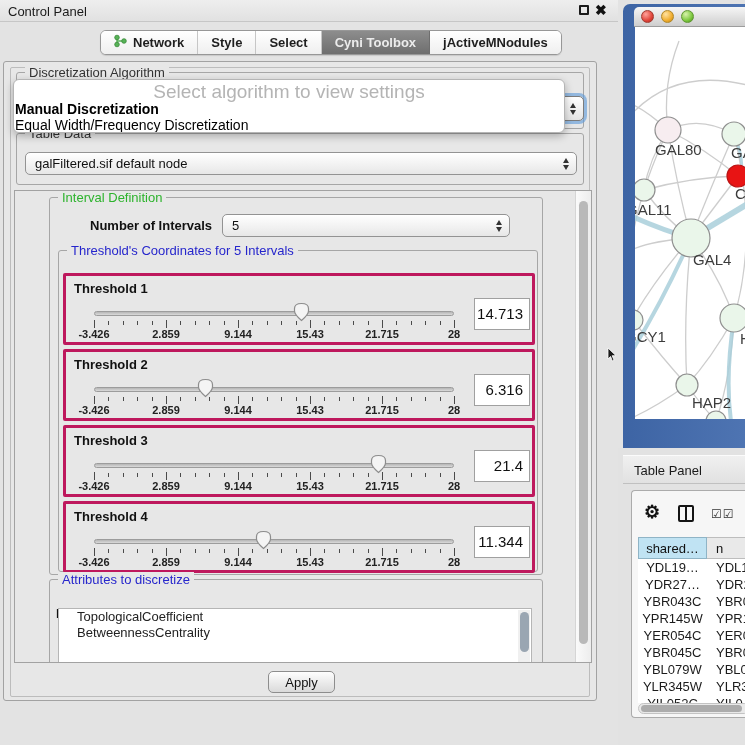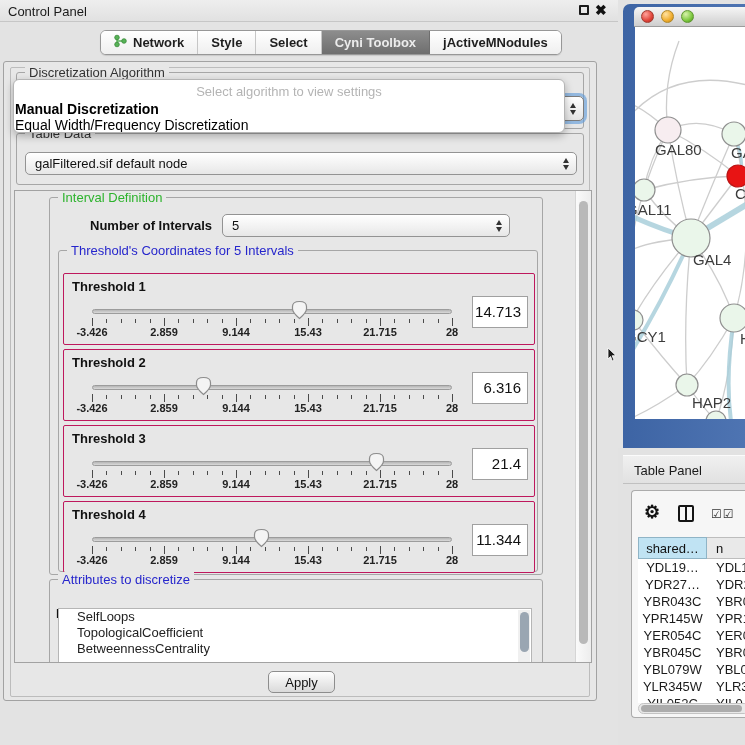--- a/index.html
+++ b/index.html
@@ -47,33 +47,33 @@
 
   
   .combo-frag { position:absolute; left:540px; top:96px; width:44px; height:25px;
                 border:1px solid #7c7c7c; border-radius:5px; background:linear-gradient(#fff,#e4e4e4);
                 box-shadow:0 0 0 3px rgba(92,154,219,.6); }
 
   
   .popup { position:absolute; left:13px; top:79px; width:552px; height:54px; background:#fff;
            border:1px solid #b5b5b5; border-radius:6px; box-shadow:0 3px 8px rgba(0,0,0,.28);
            z-index:40; overflow:hidden; padding-top:3px; }
-  .popup .ph { text-align:center; font-size:13px; color:#b4b4b4; height:18px; line-height:17px; }
+  .popup .ph { text-align:center; font-size:19px; color:#b4b4b4; height:18px; line-height:17px; }
   .popup .opt { font-size:14px; color:#000; height:16px; line-height:16px; padding-left:1px; }
   .popup .opt.bold { font-weight:bold; }
 
   
   .scrollpane { position:absolute; left:14px; top:190px; width:578px; height:473px;
                 border:1px solid #a2a2a2; background:#e7e7e7; overflow:hidden; }
   .vscroll { position:absolute; right:0; top:0; bottom:0; width:16px;
              background:linear-gradient(90deg,#fafafa,#ededed); border-left:1px solid #d5d5d5; }
   .vthumb { position:absolute; left:3px; top:10px; width:9px; height:443px; background:#b9b9b9; border-radius:5px; }
 
   
-  .tpanel { position:absolute; left:4px; width:472px; height:72px; border:1px solid #be185d;
+  .tpanel { position:absolute; left:4px; width:472px; height:72px; border:3px solid #be185d;
             border-radius:2px; background:#e7e7e7; }
   .t-label { position:absolute; left:8px; top:5px; font-size:13px; font-weight:bold; color:#111; }
   .t-track { position:absolute; left:28px; top:35px; width:360px; height:5px; border-radius:3px;
              background:linear-gradient(#b5b5b5,#dadada); border:1px solid #9c9c9c; }
   .t-thumb { position:absolute; top:26px; width:17px; height:20px; }
   .tick { position:absolute; width:1px; background:#4a4a4a; }
   .axlab { position:absolute; top:52px; font-size:11px; font-weight:bold; color:#222; transform:translateX(-50%); white-space:nowrap; }
   .t-value { position:absolute; left:408px; top:22px; width:56px; height:32px; background:#fff;
              border:1px solid #a0a0a0; font-size:15px; color:#111; text-align:right;
              line-height:30px; padding-right:6px; }
@@ -373,21 +373,20 @@
             </div>
           </div>
       </div>
     </div>
 
     <div class="group" style="left:34px; top:388px; width:494px; height:92px;">
       <span class="group-title gt-blue">Attributes to discretize</span>
       <span class="attr-sub">Numerical Attributes</span>
       <div class="attr-list">
         <div>
-            <div class="attr-item">SelfLoops</div>
             <div class="attr-item">TopologicalCoefficient</div>
             <div class="attr-item">BetweennessCentrality</div>
           </div>
         <div class="alist-scroll">
             <div class="alist-thumb"></div>
           </div>
       </div>
     </div>
 
     <div class="vscroll">

